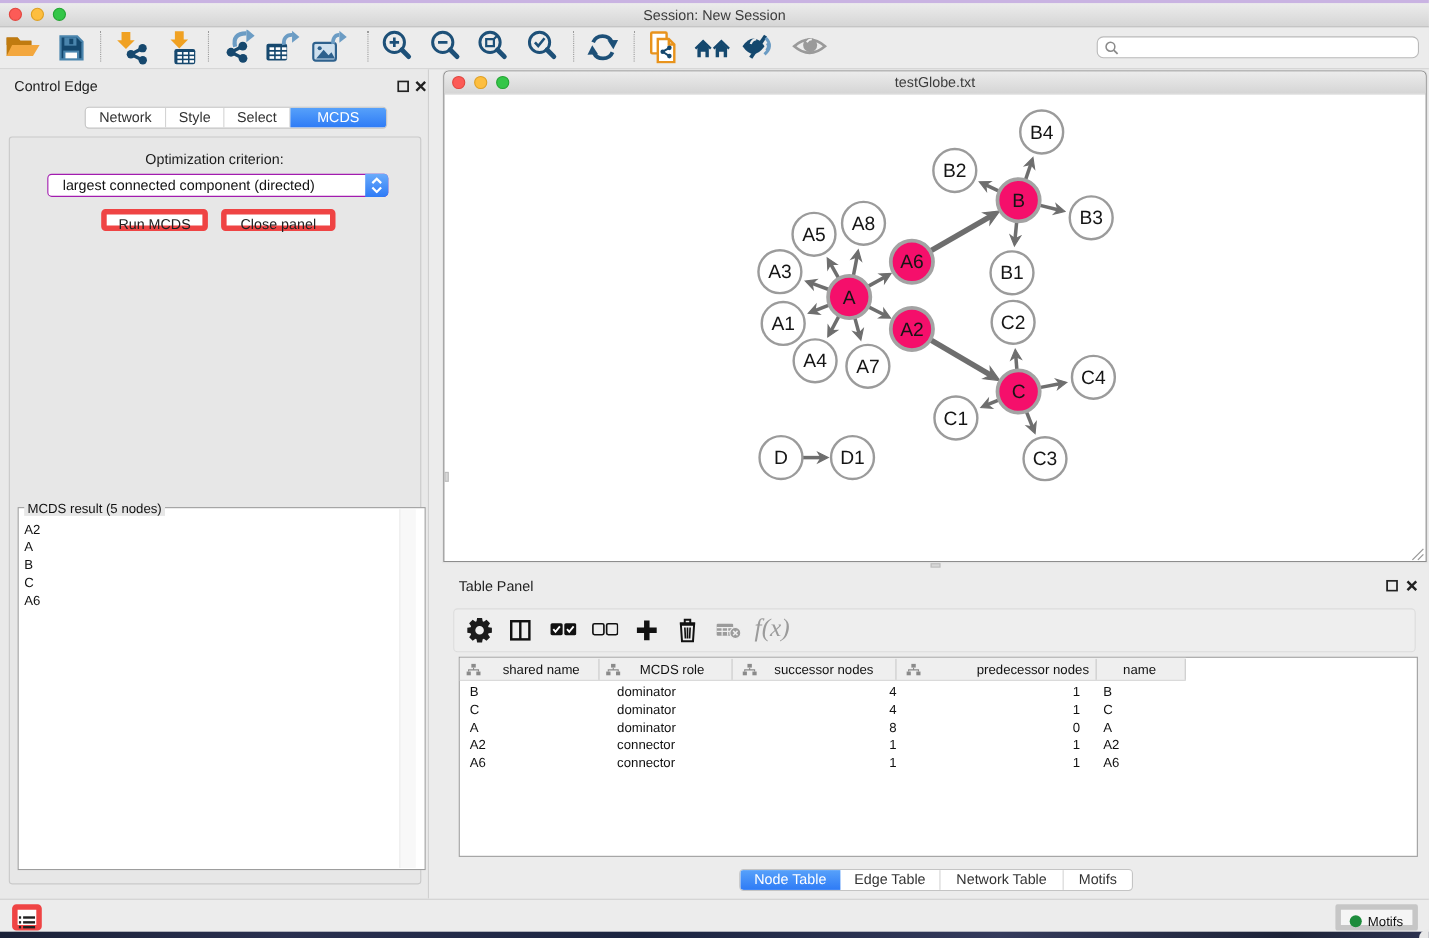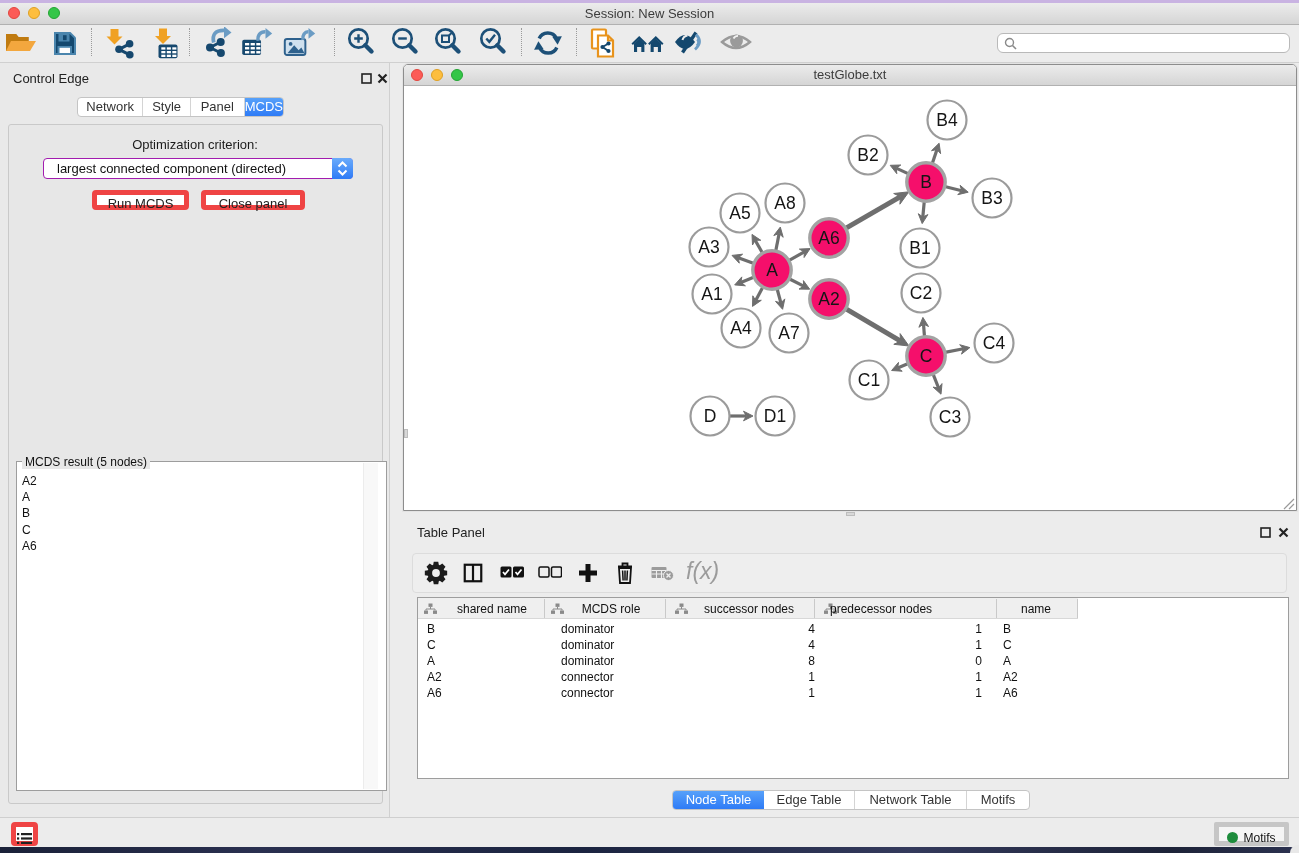--- a/index.html
+++ b/index.html
@@ -222,24 +222,24 @@
 <div class="abs" style="left:0;top:63px;width:390px;height:754px;background:#e9e9e9;border-right:1px solid #d0d0d0"></div>
 <div class="abs" style="left:13px;top:71px;font-size:13px;color:#222">Control Edge</div>
 
 <svg class="abs" style="left:361px;top:73px" width="11" height="11" viewBox="0 0 11 11">
     <rect x="1" y="1" width="9" height="9" fill="none" stroke="#222" stroke-width="1.6"></rect>
   </svg>
 <svg class="abs" style="left:377px;top:73px" width="11" height="11" viewBox="0 0 11 11">
     <path d="M1.5,1.5 L9.5,9.5 M9.5,1.5 L1.5,9.5" stroke="#222" stroke-width="2.2"></path>
   </svg>
 
-<div class="seg" style="left:77px;top:97px;width:207px;font-size:13px">
+<div class="seg" style="left:77px;top:97px;width:275px;font-size:13px">
 <div style="width:73px">Network</div>
     <div style="width:53px">Style</div>
-    <div style="width:60px">Panel</div>
+    <div style="width:60px">Select</div>
     <div class="on" style="flex:1">MCDS</div>
 </div>
 
 <div class="abs" style="left:8px;top:124px;width:375px;height:680px;background:#e7e7e7;border:1px solid #c9c9c9;border-radius:3px"></div>
 <div class="abs" style="left:0;top:137px;width:390px;text-align:center;font-size:13px;color:#1c1c1c">Optimization criterion:</div>
 
 <div class="abs" style="left:43px;top:158px;width:310px;height:21px;background:#fff;border:1px solid #a21caf;border-radius:4px">
   <div style="position:absolute;left:13px;top:0;line-height:19px;font-size:13px;color:#111">largest connected component (directed)</div>
   <div style="position:absolute;right:-1px;top:-1px;width:21px;height:21px;background:linear-gradient(#6aabfb,#2e7bf6);border-radius:0 4px 4px 0">
     <svg width="11" height="15" viewBox="0 0 11 15" style="position:absolute;left:5px;top:3px">
@@ -400,21 +400,21 @@
 
 <svg class="abs" style="left:651px;top:566px" width="24" height="15" viewBox="0 0 24 15">
 <rect x="0.5" y="1" width="15" height="11" rx="1" fill="#9b9b9b"></rect>
 <g stroke="#eee" stroke-width="1.1">
       <path d="M0.5,4.5 h15 M0.5,8 h15 M5.5,4.5 v7.5 M10.5,4.5 v7.5"></path>
     </g>
 <circle cx="17.5" cy="9.5" r="5" fill="#9b9b9b" stroke="#eee" stroke-width="1"></circle>
 <path d="M15.5,7.5 l4,4 M19.5,7.5 l-4,4" stroke="#eee" stroke-width="1.4"></path>
   </svg>
 
-<div class="abs" style="left:686px;top:558px;font-family:Liberation Sans, sans-serif;font-style:italic;font-size:23px;color:#9b9b9b">f(x)</div>
+<div class="abs" style="left:686px;top:558px;font-family:Liberation Serif, serif;font-style:italic;font-size:23px;color:#9b9b9b">f(x)</div>
 
 <div class="abs" style="left:417px;top:597px;width:872px;height:182px;background:#fff;border:1px solid #9d9d9d"></div>
 
 <div class="abs" style="left:418px;top:598px;width:660px;height:21px;background:#efefef;border-bottom:1px solid #d8d8d8"></div>
 <svg class="abs" style="left:424px;top:603px" width="13" height="12" viewBox="0 0 13 12">
 <g fill="#8a8a8a">
       <rect x="4.5" y="0.5" width="4" height="3.4"></rect>
       <rect x="0" y="7.5" width="4" height="3.4"></rect>
       <rect x="9" y="7.5" width="4" height="3.4"></rect>
     </g>
@@ -443,21 +443,21 @@
 <div class="abs" style="left:669px;top:602px;width:160px;text-align:center;font-size:12px;color:#111">successor nodes</div>
 <div class="abs" style="left:814px;top:599px;width:1px;height:19px;background:#c9c9c9"></div>
 <svg class="abs" style="left:824px;top:603px" width="13" height="12" viewBox="0 0 13 12">
 <g fill="#8a8a8a">
       <rect x="4.5" y="0.5" width="4" height="3.4"></rect>
       <rect x="0" y="7.5" width="4" height="3.4"></rect>
       <rect x="9" y="7.5" width="4" height="3.4"></rect>
     </g>
 <path d="M6.5,4 v2 M2,7.5 v-1.5 h9 v1.5" fill="none" stroke="#8a8a8a" stroke-width="1"></path>
   </svg>
-<div class="abs" style="left:830px;top:602px;width:160px;text-align:left;font-size:12px;color:#111">predecessor nodes</div>
+<div class="abs" style="left:830px;top:602px;width:160px;text-align:right;font-size:12px;color:#111">predecessor nodes</div>
 <div class="abs" style="left:996px;top:599px;width:1px;height:19px;background:#c9c9c9"></div>
 <div class="abs" style="left:956px;top:602px;width:160px;text-align:center;font-size:12px;color:#111">name</div>
 <div class="abs" style="left:1077px;top:599px;width:1px;height:19px;background:#c9c9c9"></div>
 
 <div class="abs" style="left:427px;top:622px;font-size:12px;color:#111">B</div>
 <div class="abs" style="left:561px;top:622px;font-size:12px;color:#111">dominator</div>
 <div class="abs" style="left:681px;top:622px;width:134px;text-align:right;font-size:12px;color:#111">4</div>
 <div class="abs" style="left:850px;top:622px;width:132px;text-align:right;font-size:12px;color:#111">1</div>
 <div class="abs" style="left:1003px;top:622px;font-size:12px;color:#111">B</div>
 <div class="abs" style="left:427px;top:638px;font-size:12px;color:#111">C</div>

